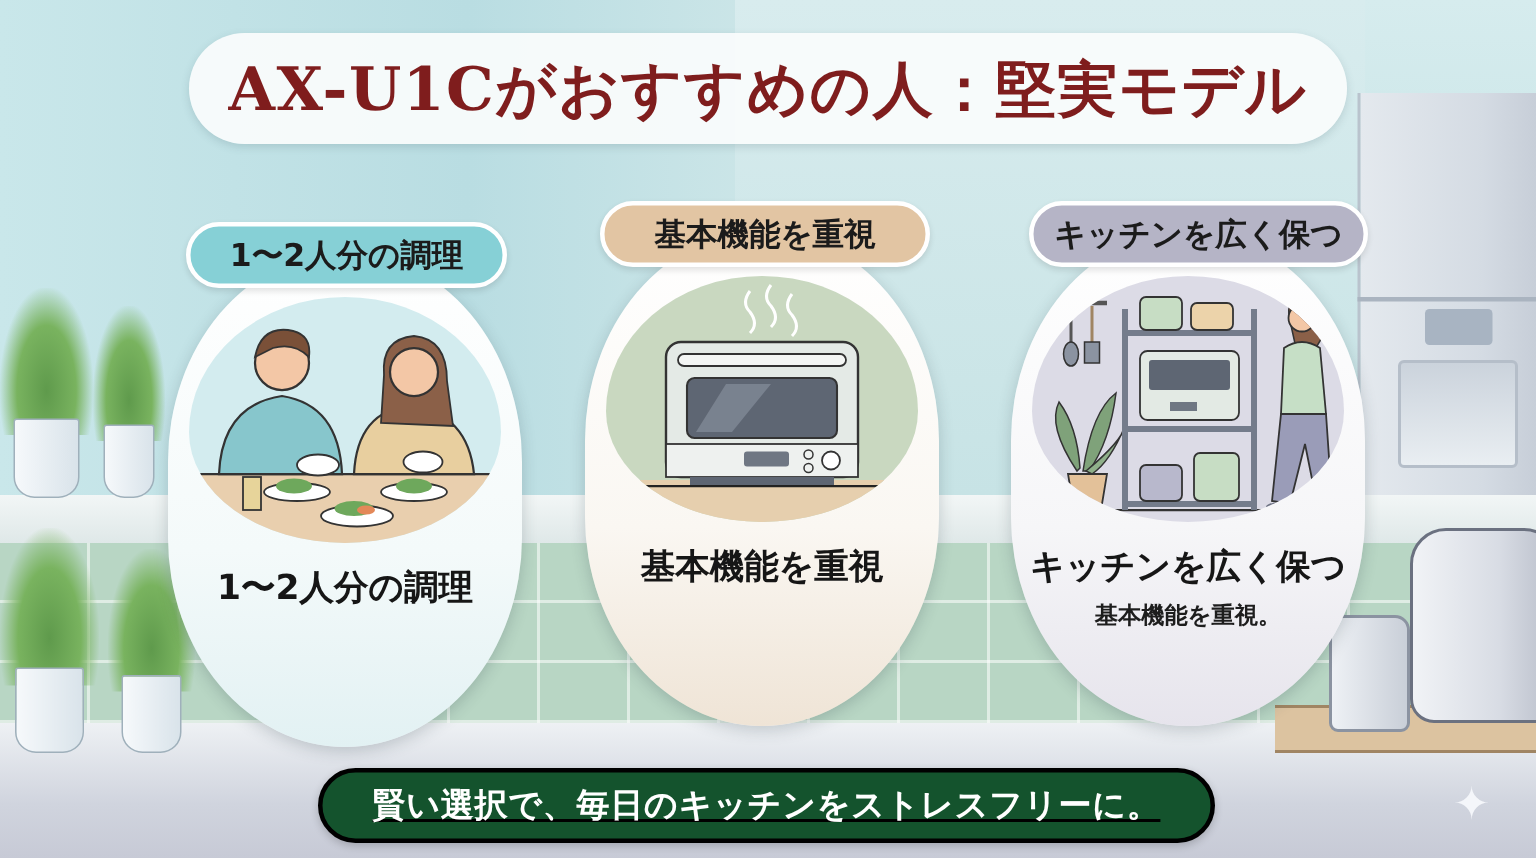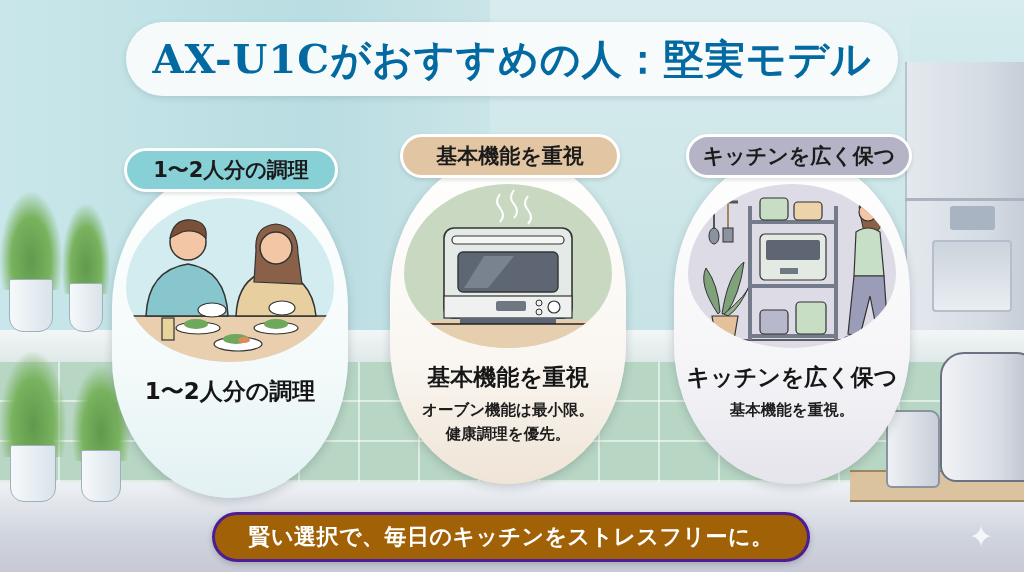--- a/index.html
+++ b/index.html
@@ -61,21 +61,21 @@
 
   
   .title-pill {
     position: absolute; left: 126px; top: 22px; width: 772px; height: 74px;
     background: rgba(250,252,252,0.93); border-radius: 37px;
     box-shadow: 0 2px 6px rgba(60,90,100,0.18);
     display: flex; align-items: center; justify-content: center;
   }
   .title-text {
     font-family: "DejaVu Serif", "Liberation Serif", serif;
-    font-weight: bold; font-size: 40px; color: #0369a1; letter-spacing: 1px;
+    font-weight: bold; font-size: 40px; color: #7f1d1d; letter-spacing: 1px;
   }
 
   
   .card { position: absolute; top: 134px; width: 244px; height: 350px; }
   .card-oval {
     position: absolute; left: 4px; top: 20px; width: 236px; height: 330px;
     border-radius: 118px / 140px;
     box-shadow: 0 3px 10px rgba(40,60,70,0.22);
   }
   .card-1 { left: 108px; margin-top: 14px; }
@@ -107,23 +107,24 @@
     font-weight: bold; font-size: 23px; color: #161616;
   }
   .card-desc {
     position: absolute; left: 0; top: 264px; width: 244px; text-align: center;
     font-weight: bold; font-size: 15.5px; line-height: 24px; color: #1d1d1d;
   }
 
   
   .footer-pill {
     position: absolute; left: 212px; top: 512px; width: 598px; height: 50px;
-    background: #a16207; border: 3px solid #4c1d95; border-radius: 25px;
+    background: #14532d; border: 3px solid #000000; border-radius: 25px;
     display: flex; align-items: center; justify-content: center;
     box-shadow: 0 2px 6px rgba(0,0,0,0.2);
+    text-decoration: underline;
   }
   .footer-text { color: #ffffff; font-weight: bold; font-size: 22px; letter-spacing: 0.5px; }
 </style>
 </head>
 <body>
 
 <div class="bg-window"></div>
 <div class="bg-cabinet"></div>
 <div class="bg-fridge"></div>
 <div class="bg-fridge-line"></div>
@@ -208,24 +209,20 @@
       <rect x="40" y="112" width="128" height="22" fill="#eef1ef" stroke="#333" stroke-width="1.2"></rect>
       <rect x="92" y="117" width="30" height="10" rx="2" fill="#6f7783"></rect>
       <circle cx="135" cy="119" r="3" fill="none" stroke="#333" stroke-width="1"></circle>
       <circle cx="135" cy="128" r="3" fill="none" stroke="#333" stroke-width="1"></circle>
       <circle cx="150" cy="123" r="6" fill="#fff" stroke="#333" stroke-width="1.2"></circle>
       <rect x="56" y="134" width="96" height="6" fill="#5e6673"></rect>
       <line x1="22" y1="140" x2="186" y2="140" stroke="#222" stroke-width="1.5"></line>
     </svg>
   </div>
   <div class="card-heading">基本機能を重視</div>
-  <div class="card-desc">
-    <div>オーブン機能は最小限。</div>
-    <div>健康調理を優先。</div>
-  </div>
 </div>
 
 <div class="card card-3">
   <div class="card-oval"></div>
   <div class="card-tag">キッチンを広く保つ</div>
   <div class="illus">
     <svg viewBox="0 0 208 164">
       <line x1="10" y1="156" x2="200" y2="156" stroke="#333" stroke-width="1.5"></line>
 
       <line x1="16" y1="18" x2="50" y2="18" stroke="#555" stroke-width="3"></line>

